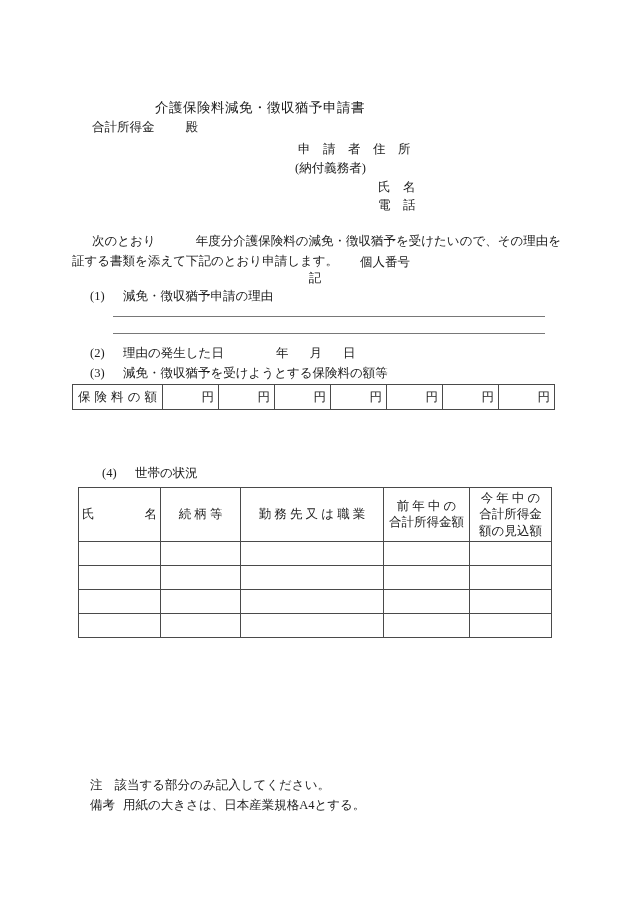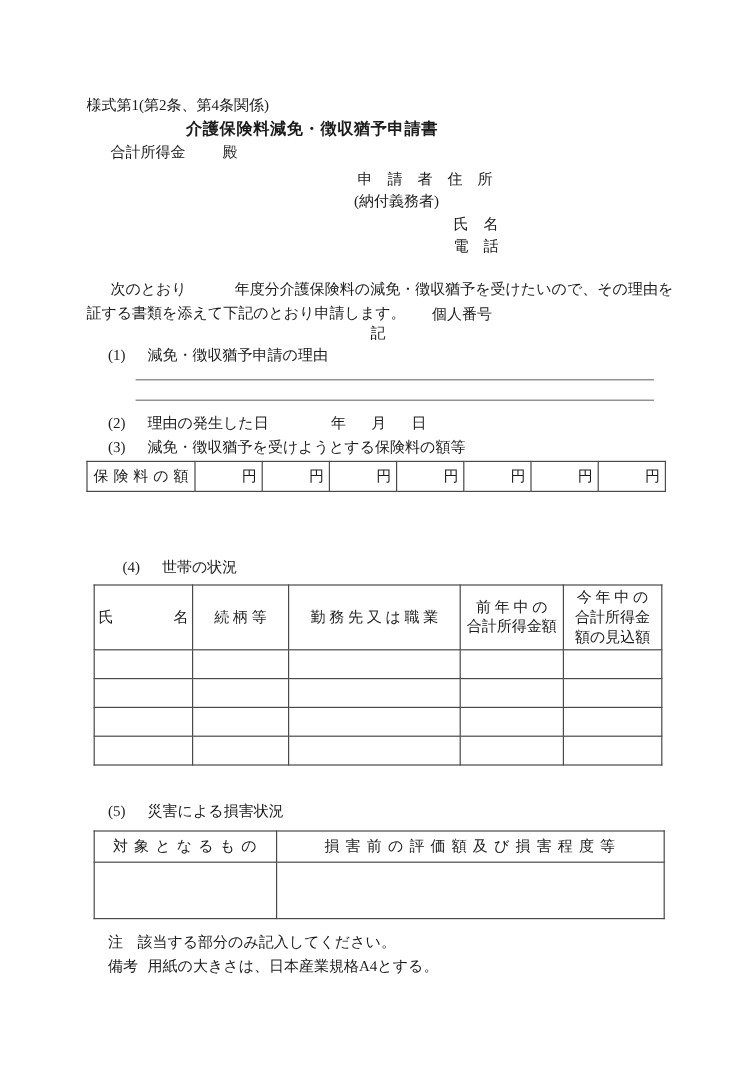--- a/index.html
+++ b/index.html
@@ -52,23 +52,22 @@
   .tbl-house .breadwinner { text-align:center; font-size:12px; }
 
   
   .tbl-damage .hdr { text-align:center; letter-spacing:1px; }
 </style>
 </head>
 <body>
 
 <div class="page">
 
-  <div class="abs" style="left:72px; top:80px;">様式第1(第2条、第4条関係)</div>
 
-  <div class="abs center title-line" style="left:0; top:99px; width:520px;font-weight:bold;">介護保険料減免・徴収猶予申請書</div>
+  <div class="abs center title-line" style="left:0; top:99px; width:520px;">介護保険料減免・徴収猶予申請書</div>
 
   <div class="abs" style="left:92px; top:119px;">
     <span>合計所得金</span><span style="margin-left:31px;">殿</span>
   </div>
 
   <div class="abs" style="left:298px; top:141px;">申　請　者　住　所</div>
   <div class="abs" style="left:295px; top:160px;">(納付義務者)</div>
   <div class="abs" style="left:378px; top:179px;">氏　名</div>
   <div class="abs" style="left:378px; top:197px;">電　話</div>
   <div class="abs" style="left:360px; top:215px;margin-top:39px;">個人番号</div>
@@ -165,40 +164,21 @@
     <tr style="height:24px;">
       <td></td>
           <td></td>
       <td></td>
           <td></td>
       <td></td>
     </tr>
   </tbody>
     </table>
 
-  <div class="abs" style="left:90px; top:668px;">
-    <span class="num">(5)</span><span>災害による損害状況</span>
-  </div>
 
-  <table class="tbl-damage abs" style="left:78px; top:692px; width:475px;">
-    <colgroup>
-      <col style="width:152px;">
-        <col style="width:323px;">
-    </colgroup>
-    <tbody>
-        <tr style="height:26px;">
-      <td class="hdr">対 象 と な る も の</td>
-      <td class="hdr">損 害 前 の 評 価 額 及 び 損 害 程 度 等</td>
-    </tr>
-    <tr style="height:47px;">
-      <td></td>
-      <td></td>
-    </tr>
-  </tbody>
-    </table>
 
   <div class="abs" style="left:90px; top:777px;">
     <span>注</span><span style="margin-left:12px;">該当する部分のみ記入してください。</span>
   </div>
   <div class="abs" style="left:90px; top:797px;">
     <span>備考</span><span style="margin-left:8px;">用紙の大きさは、日本産業規格A4とする。</span>
   </div>
 
 </div>
 

